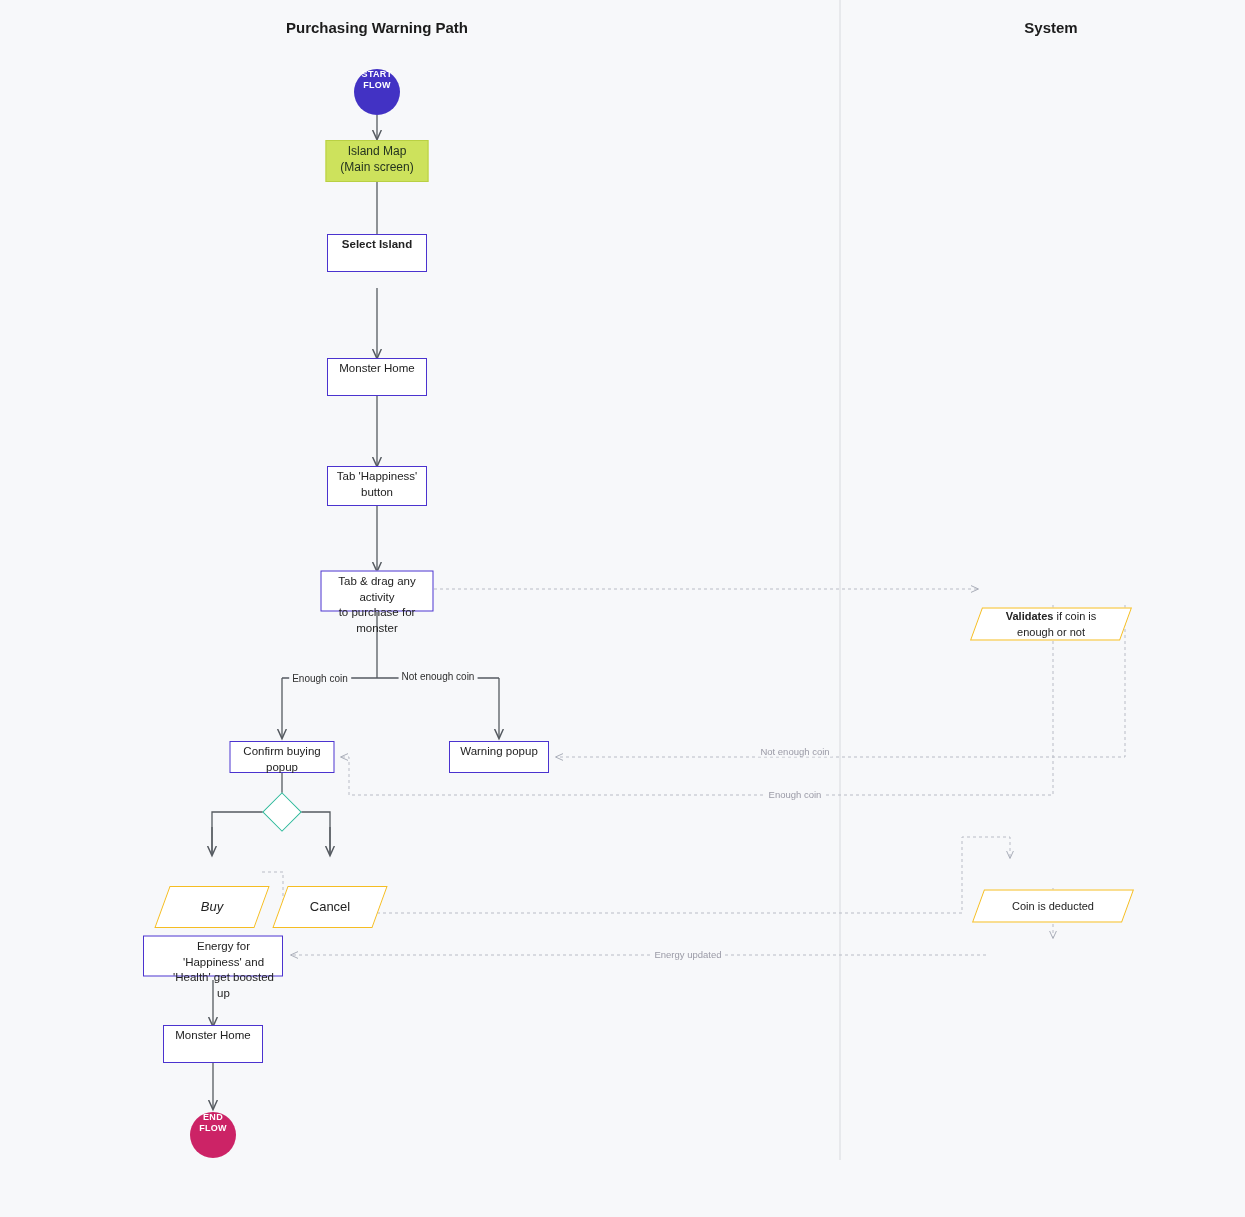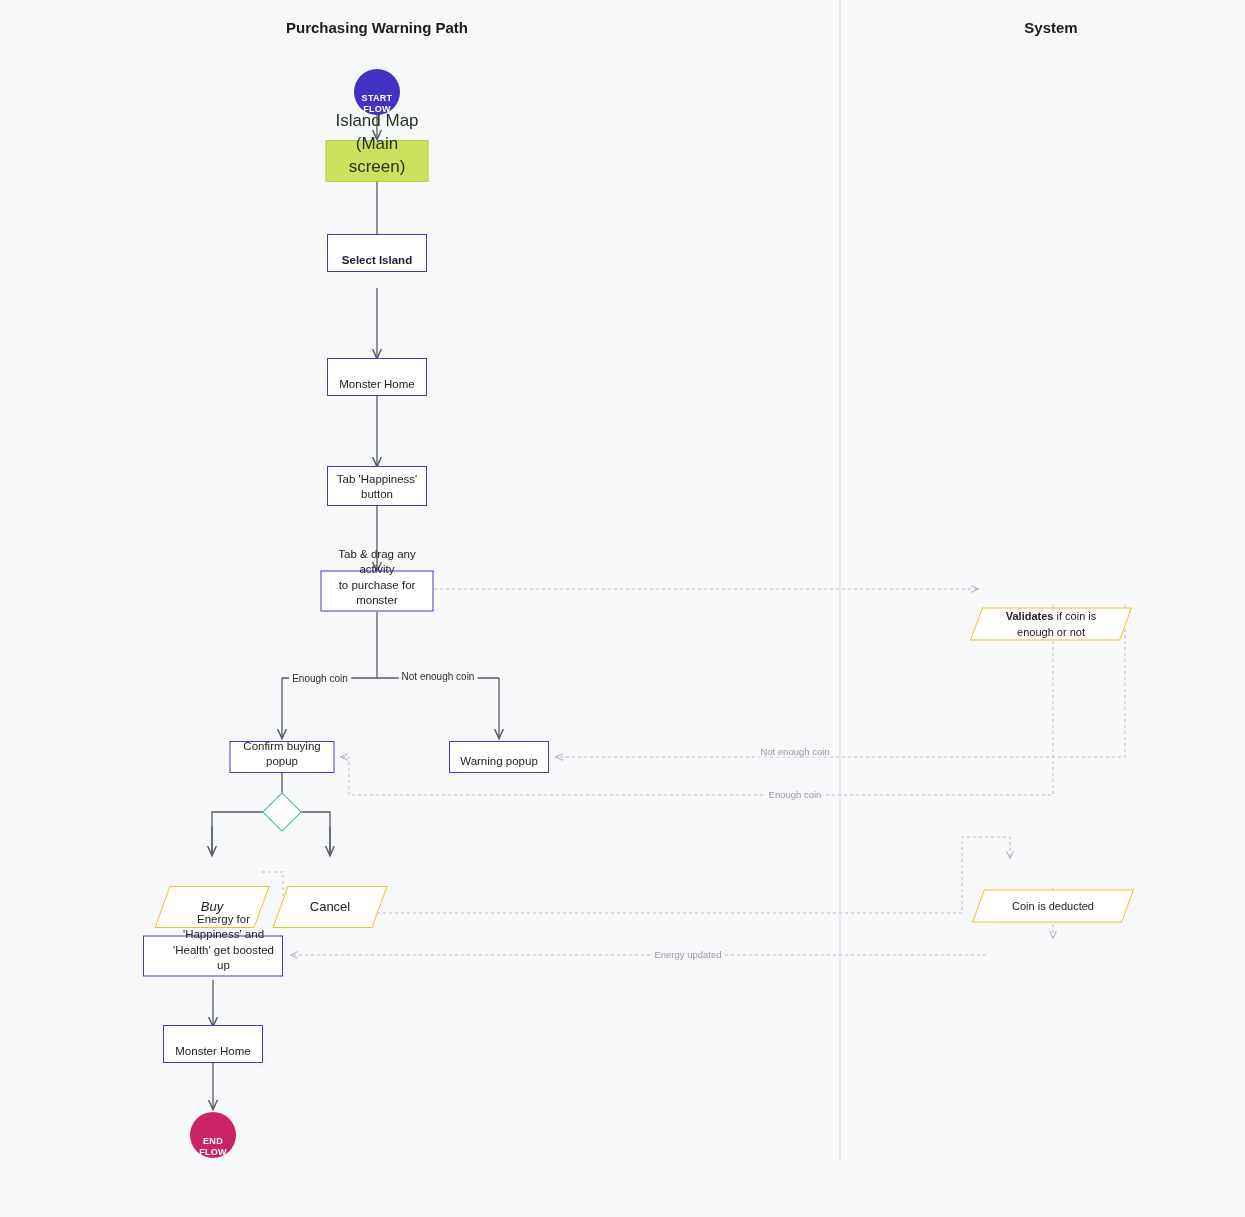--- a/index.html
+++ b/index.html
@@ -35,37 +35,37 @@
     font-weight: bold;
     color: #1c1c1c;
     white-space: nowrap;
     transform: translateX(-50%);
   }
   
   .node {
     position: absolute;
     box-sizing: border-box;
     display: flex;
-    align-items: flex-end;
+    align-items: flex-start;
     justify-content: center;
     text-align: center;
     line-height: 1.35;
     transform: translate(-50%, -50%);
   }
   .proc {
     background: #ffffff;
     border: 1.5px solid #4b33cf;
     font-size: 11.5px;
     color: #222;
     padding: 2px 6px;
   }
   .proc-hl {
     background: #cde25c;
     border: 1.5px solid #b9d043;
-    font-size: 17px;
+    font-size: 12px;
     color: #24331f;
     padding: 2px 6px;
   }
   .terminator {
     border-radius: 50%;
     color: #ffffff;
     font-size: 9px;
     font-weight: bold;
     letter-spacing: .3px;
     line-height: 1.25;

